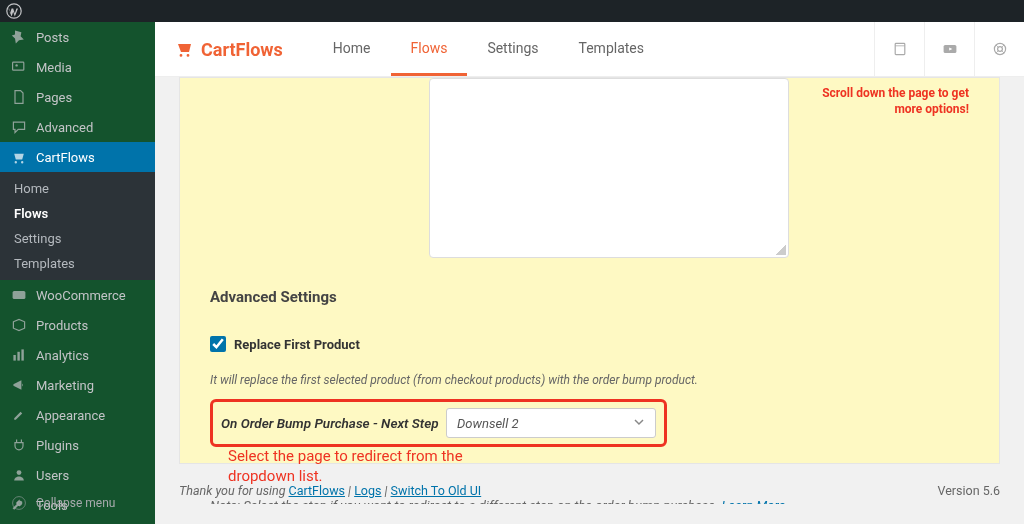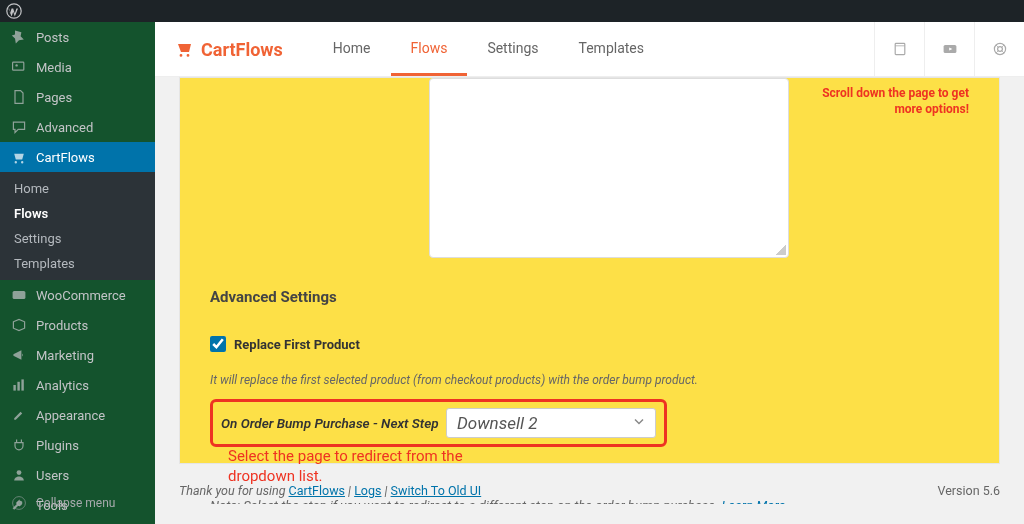--- a/index.html
+++ b/index.html
@@ -28,33 +28,33 @@
   .cf-logo { display: flex; align-items: center; gap: 6px; font-size: 18px; font-weight: 700; color: #444; margin-right: 30px; }
   .cf-logo .brand-accent { color: #f06335; }
   .cf-nav { display: flex; align-items: stretch; }
   .cf-tab { display: flex; align-items: center; padding: 0 20px; font-size: 14px; color: #666; border-bottom: 3px solid transparent; cursor: pointer; }
   .cf-tab.active { color: #f06335; border-bottom-color: #f06335; }
   .cf-header-right { margin-left: auto; display: flex; }
   .cf-header-btn { width: 50px; display: flex; align-items: center; justify-content: center; border-left: 1px solid #eee; color: #aaa; cursor: pointer; }
 
   
   .page-body { position: absolute; top: 55px; left: 0; right: 0; bottom: 20px; overflow: hidden; }
-  .panel { position: absolute; top: 0; left: 24px; right: 24px; bottom: 40px; background: #fde047; border: 1px solid #e5e5e5; padding: 20px 30px; }
+  .panel { position: absolute; top: 0; left: 24px; right: 24px; bottom: 40px; background: #fef9c3; border: 1px solid #e5e5e5; padding: 20px 30px; }
   .textarea-stub { position: absolute; right: 210px; top: 0; width: 360px; height: 180px; border: 1px solid #ddd; border-radius: 4px; background: #fff; resize: both; }
   .textarea-stub::after { content: ""; position: absolute; right: 2px; bottom: 2px; width: 10px; height: 10px; background: linear-gradient(135deg, transparent 50%, #ccc 50%); }
   .scroll-note { position: absolute; right: 30px; top: 8px; width: 150px; text-align: right; color: #ee3322; font-size: 12px; font-weight: 700; line-height: 1.3; }
   .adv-heading { margin-top: 190px; font-size: 15px; font-weight: 700; color: #444; }
   .section-inner { margin-top: 30px; }
   .chk-row { display: flex; align-items: center; gap: 8px; }
   .chk-row input[type=checkbox] { width: 16px; height: 16px; accent-color: #0073aa; }
   .chk-row label { font-weight: 700; font-size: 13px; }
   .desc { margin-top: 21px; font-style: italic; color: #666; font-size: 12px; }
   .hl-row { margin-top: 12px; display: inline-flex; align-items: center; border: 3px solid #ee3322; border-radius: 6px; padding: 6px 8px; font-style: italic; }
   .hl-row .lbl { width: 225px; font-size: 13.5px; font-weight: 600; color: #333; }
-  .hl-row .select { position: relative; width: 210px; height: 30px; border: 1px solid #ccc; border-radius: 3px; padding: 0 28px 0 10px; display: flex; align-items: center; font-size: 17px; color: #555; background: #fff; cursor: pointer; }
+  .hl-row .select { position: relative; width: 210px; height: 30px; border: 1px solid #ccc; border-radius: 3px; padding: 0 28px 0 10px; display: flex; align-items: center; font-size: 13px; color: #555; background: #fff; cursor: pointer; }
   .hl-row .select .chev { position: absolute; right: 8px; top: 50%; transform: translateY(-50%); color: #888; }
   .callout { display: inline-block; vertical-align: middle; margin-left: 18px; color: #ee3322; font-weight: 400; font-size: 15px; line-height: 1.3; max-width: 300px; }
   .note2 { margin-top: 12px; font-style: italic; color: #666; font-size: 13px; }
   .note2 a { color: #0073aa; text-decoration: underline; }
 
   
   .footer { position: absolute; left: 24px; right: 24px; bottom: 6px; display: flex; justify-content: space-between; font-size: 12.5px; color: #666; font-style: italic; }
   .footer a { color: #0073aa; text-decoration: underline; font-style: normal; }
   .footer .ver { font-style: normal; }
 
@@ -131,34 +131,34 @@
     <span class="icon">
         <svg class="i" viewBox="0 0 20 20">
           <path d="M3 6l7-3 7 3v8l-7 3-7-3z" fill="none" stroke="currentColor" stroke-width="1.5"></path>
         </svg>
       </span>
     <span>Products</span>
   </div>
   <div class="item">
     <span class="icon">
         <svg class="i" viewBox="0 0 20 20">
-          <path d="M3 9l10-5v12L3 11zM14 8a3 3 0 010 4z"></path>
-        </svg>
-      </span>
-    <span>Marketing</span>
-  </div>
-  <div class="item">
-    <span class="icon">
-        <svg class="i" viewBox="0 0 20 20">
           <rect x="3" y="10" width="3" height="7"></rect>
           <rect x="8" y="6" width="3" height="11"></rect>
           <rect x="13" y="3" width="3" height="14"></rect>
         </svg>
       </span>
     <span>Analytics</span>
+  </div>
+  <div class="item">
+    <span class="icon">
+        <svg class="i" viewBox="0 0 20 20">
+          <path d="M3 9l10-5v12L3 11zM14 8a3 3 0 010 4z"></path>
+        </svg>
+      </span>
+    <span>Marketing</span>
   </div>
   <div class="item">
     <span class="icon">
         <svg class="i" viewBox="0 0 20 20">
           <path d="M4 14l8-8 2 2-8 8H4zM14 4l2 2"></path>
         </svg>
       </span>
     <span>Appearance</span>
   </div>
   <div class="item">

